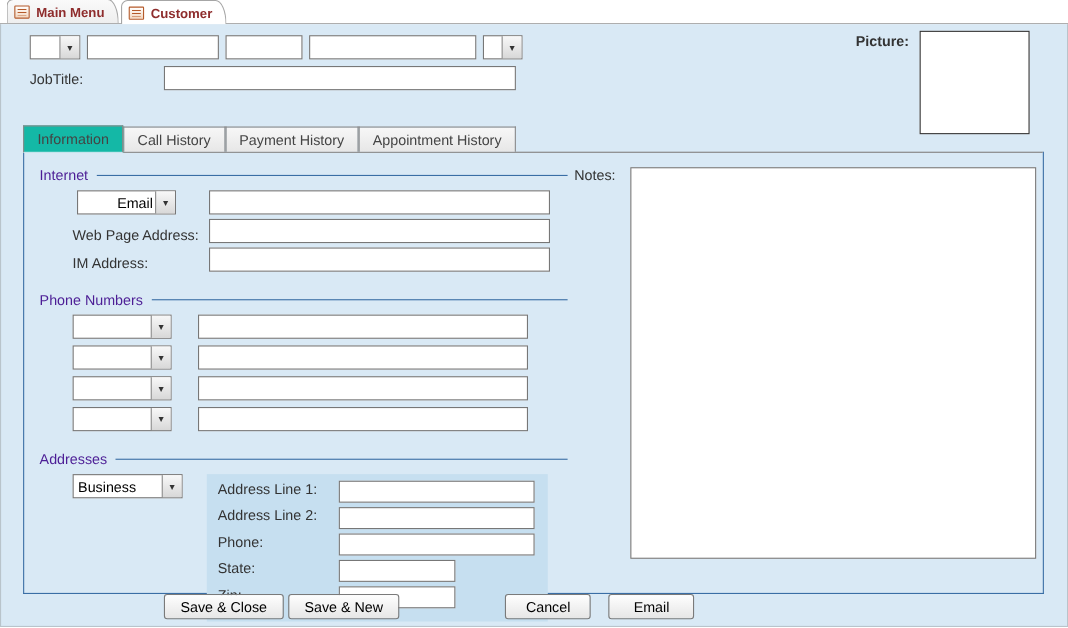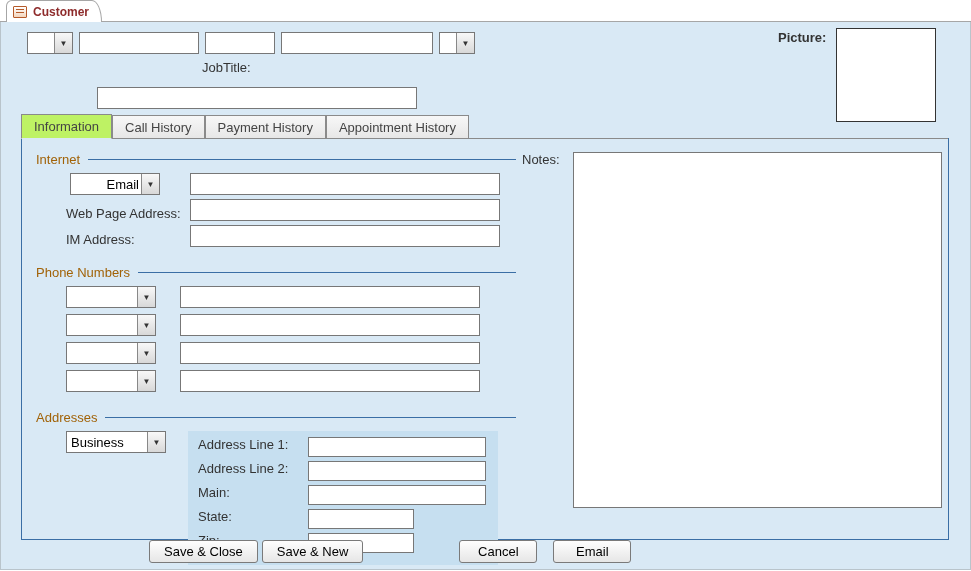--- a/index.html
+++ b/index.html
@@ -94,21 +94,21 @@
   .combo-wrap .arrow {
     position: absolute;
     right: 1px; top: 1px; bottom: 1px;
     width: 18px;
     background: linear-gradient(#f8f8f8,#d8d8d8);
     border-left: 1px solid #888;
     display: flex; align-items: center; justify-content: center;
     font-size: 8px; color:#333;
     pointer-events: none;
   }
-  .jobtitle-row { display:flex; gap:12px; align-items:center;flex-direction:column; }
+  .jobtitle-row { display:flex; gap:12px; align-items:center; }
   .jobtitle-row .lbl { width: 110px; }
 
   .picture-block {
     position: absolute;
     right: 22px; top: 6px;
     width: 170px;
     display: flex;
     gap: 10px;
   }
   .picture-block .plabel { padding-top: 2px; font-weight: bold; }
@@ -136,21 +136,21 @@
     padding: 4px 12px;
     margin-right: 0;
     font-size: 13px;
     color: #444;
     cursor: default;
     position: relative;
     top: 1px;
   }
   .itab + .itab { border-left: 1px solid #8a8a8a; }
   .itab.active {
-    background: #bef264;
+    background: #14b8a6;
     top: 1px;
     z-index: 2;
     border-bottom: 1px solid #d9e9f5;
   }
   .tabstrip-underline {
     flex: 1;
     border-bottom: 1px solid #8a8a8a;
     align-self: flex-end;
     height: 1px;
     margin-left: 0;
@@ -180,21 +180,21 @@
     left: 500px; top: 14px;
     width: 420px;
   }
 
   
   .section { margin-bottom: 18px; }
   .section-hdr {
     display: flex; align-items: center;
     margin-bottom: 6px;
   }
-  .section-hdr .t { color: #a16207; margin-right: 8px; }
+  .section-hdr .t { color: #4c1d95; margin-right: 8px; }
   .section-hdr .ln { flex:1; border-top: 1px solid #3a6ea5; }
 
   .row { display:flex; align-items:flex-end; margin-bottom: 4px; }
   .row .lbl { width: 130px; text-align: left; padding-left: 24px;}
 
   .txt-w1 { width: 310px; }
 
   .phone-row { display:flex; gap: 24px; align-items:center; margin-bottom: 6px; padding-left: 30px;}
   .phone-row .combo-wrap input { width: 90px; }
   .phone-row .txt { width: 300px; }
@@ -244,20 +244,24 @@
     border-radius: 3px;
     cursor: default;
   }
   .footer .gap { width: 88px; }
   .footer .gap2 { width: 8px; }
 </style>
 </head>
 <body>
 
 <div class="topbar">
+  <div class="toptab">
+    <span class="tabicon"></span>
+    <span class="lbl">Main Menu</span>
+  </div>
   <div class="toptab active">
     <span class="tabicon"></span>
     <span class="lbl">Customer</span>
   </div>
 </div>
 
 <div class="form-area">
 
   <div class="header-left">
     <div class="name-row">
@@ -371,21 +375,21 @@
             <div class="address-panel">
               <div class="arow">
                 <span class="albl">Address Line 1:</span>
                 <input class="txt aw1" style="">
               </div>
               <div class="arow">
                 <span class="albl">Address Line 2:</span>
                 <input class="txt aw1" style="">
               </div>
               <div class="arow">
-                <span class="albl">Main:</span>
+                <span class="albl">Phone:</span>
                 <input class="txt aw1" style="">
               </div>
               <div class="arow">
                 <span class="albl">State:</span>
                 <input class="txt aw2" style="">
               </div>
               <div class="arow">
                 <span class="albl">Zip:</span>
                 <input class="txt aw2" style="">
               </div>

